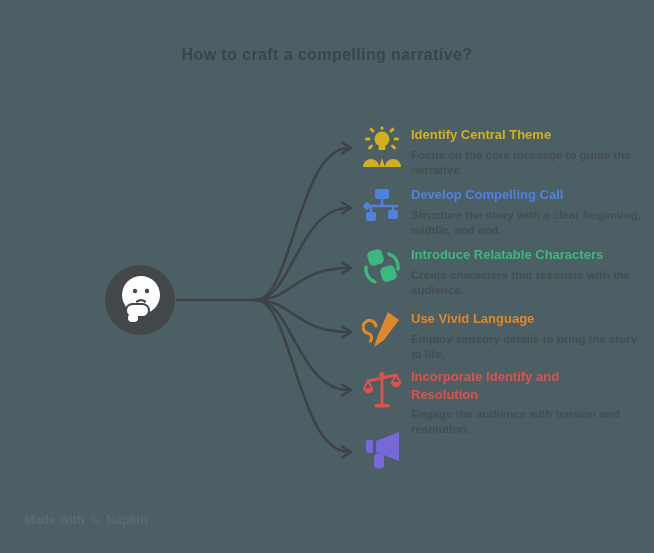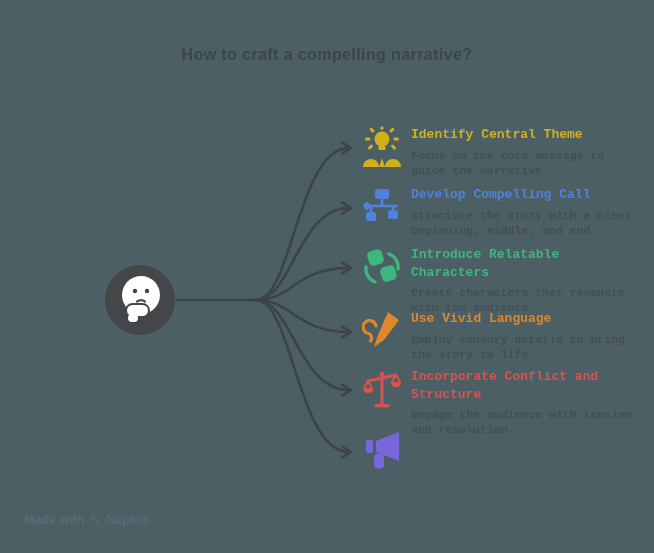--- a/index.html
+++ b/index.html
@@ -9,21 +9,21 @@
     overflow:hidden;font-family:"Liberation Sans","DejaVu Sans",sans-serif;
   }
   .title{
     position:absolute;top:46px;left:0;width:654px;text-align:center;
     font-size:16px;font-weight:bold;color:#3E4549;letter-spacing:0.4px;
   }
   .connector-svg{position:absolute;left:0;top:0;z-index:1;}
   .center-node{position:absolute;left:104px;top:264px;width:72px;height:72px;z-index:2;}
   .item{position:absolute;left:362px;display:flex;gap:9px;z-index:2;}
   .icon-box{width:40px;height:44px;flex:0 0 40px;}
-  .item-text{width:238px;font-family:Liberation Mono, monospace;}
+  .item-text{width:238px;}
   .item-title{font-size:13px;font-weight:bold;line-height:1.35;margin:0 0 4px 0;width:200px;}
   .item-desc{font-size:11.5px;font-weight:bold;color:#454E53;line-height:1.32;width:232px;}
   .c0{color:#D2B01C}.c1{color:#4E82DC}.c2{color:#3CB77E}
   .c3{color:#DE872C}.c4{color:#D9534E}.c5{color:#7767D8}
   .footer{
     position:absolute;left:24px;top:512px;font-size:12.5px;font-weight:bold;
     color:#596B75;display:flex;align-items:center;gap:5px;
   }
   .footer .pen{font-size:14px;}
   .footer a{color:#596B75;text-decoration:none;}
@@ -160,21 +160,21 @@
           <path d="M34,7 l-4,7 m4,-7 l4,7"></path>
         </g>
         <g fill="#D9534E">
           <path d="M1,20 a5.2,5.2 0 0 0 10.4,0 z"></path>
           <path d="M28.8,14 a5.2,5.2 0 0 0 10.4,0 z"></path>
           <rect x="12.5" y="36" width="15" height="3.6" rx="1.8"></rect>
         </g>
       </svg>
     </div>
     <div class="item-text">
-      <div class="item-title c4">Incorporate Conflict and Structure</div>
+      <div class="item-title c4">Incorporate Identify and Resolution</div>
       <div class="item-desc">Engage the audience with tension and resolution.</div>
     </div>
   </div>
 
   <div class="item" style="top:430px">
     <div class="icon-box">
       <svg width="40" height="44" viewBox="0 0 40 44">
         <g fill="#7767D8">
           <path d="M14,11 L37,2 L37,31 L14,22 Z"></path>
           <rect x="4" y="10" width="7" height="13" rx="2"></rect>

